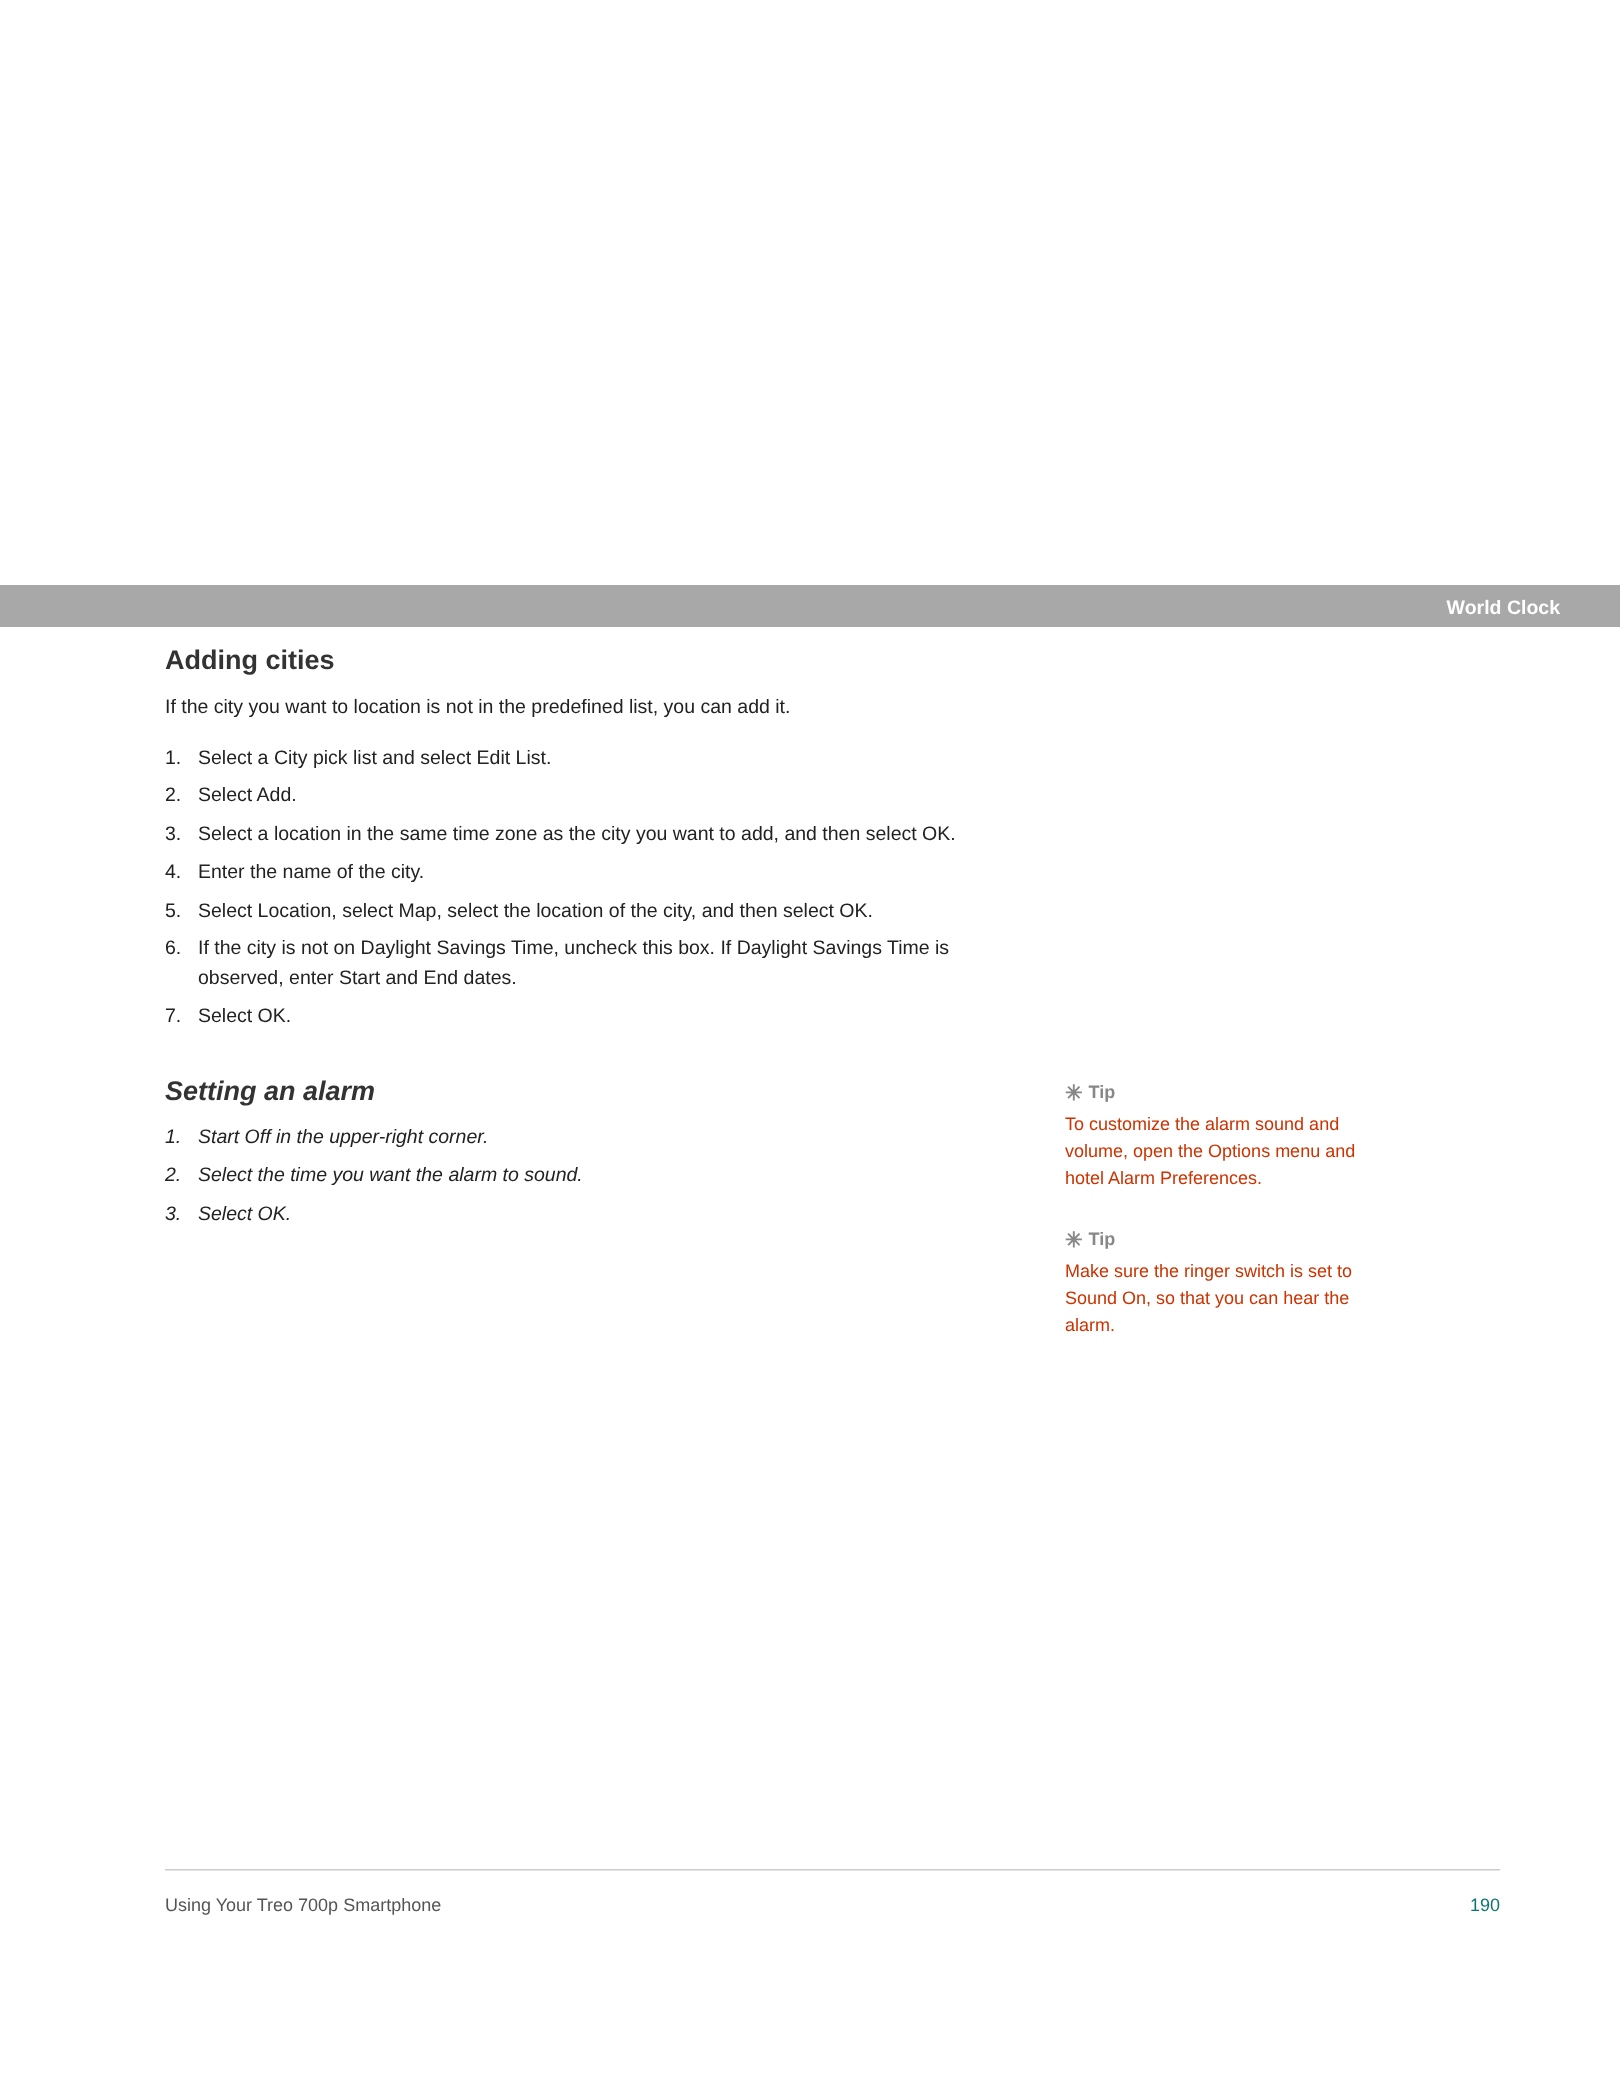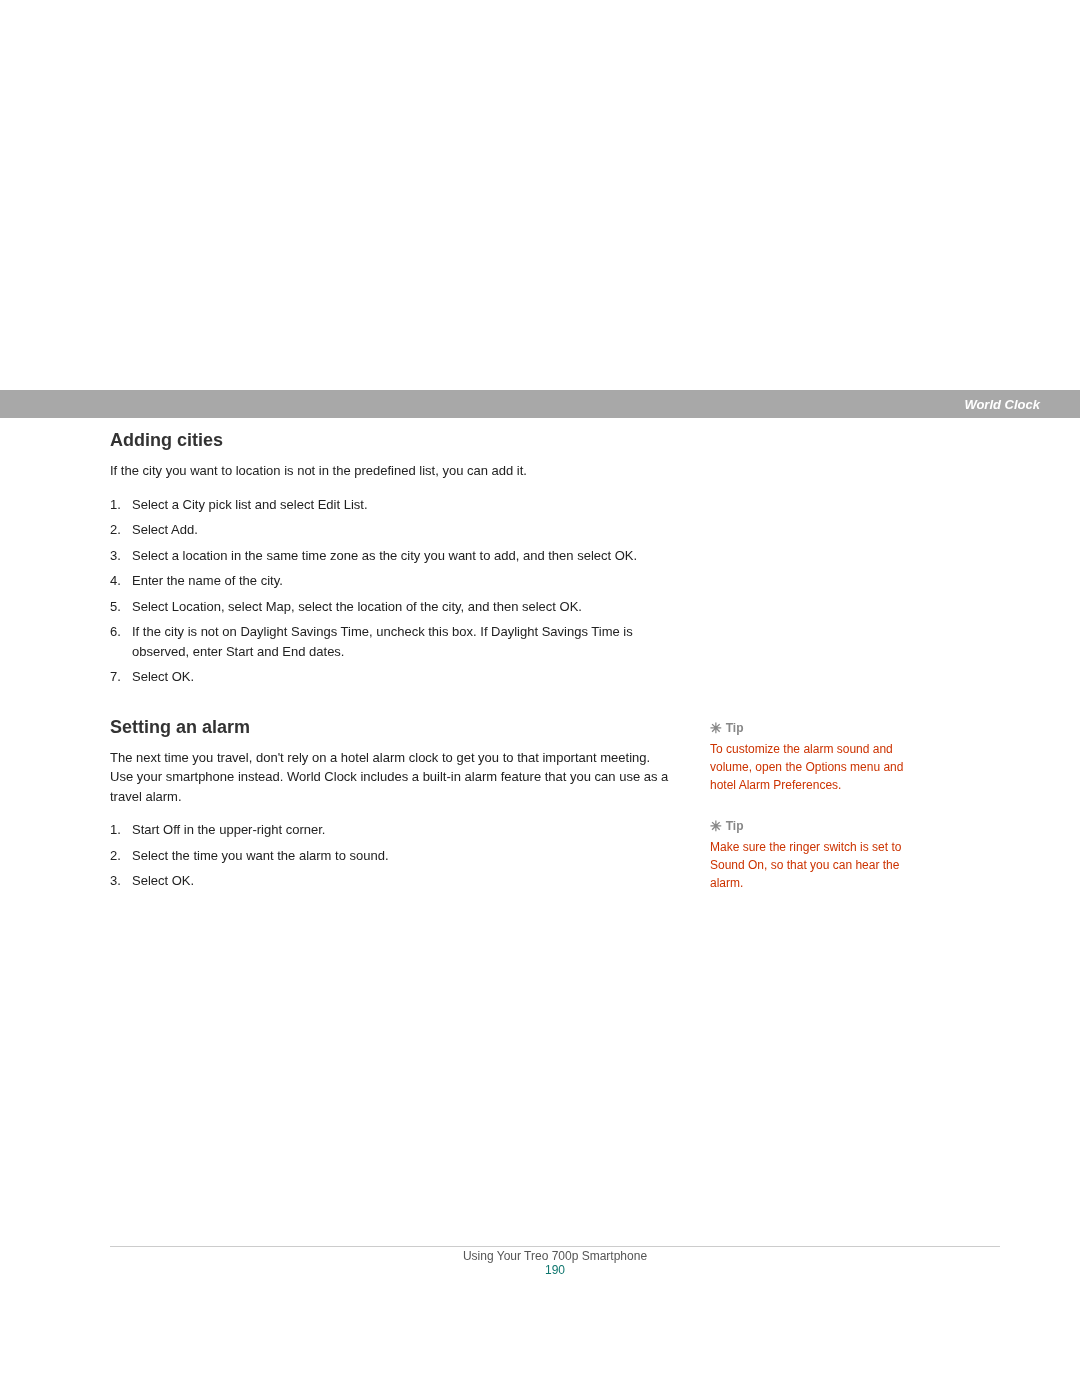--- a/index.html
+++ b/index.html
@@ -30,21 +30,20 @@
       position: absolute;
       top: 390px;
       left: 0;
       right: 0;
       height: 28px;
       background: #a8a8a8;
       display: flex;
       align-items: center;
       justify-content: flex-end;
       padding-right: 40px;
-      font-style: italic;
     }
 
     .header-bar-title {
       color: #ffffff;
       font-size: 13px;
       font-weight: bold;
     }
 
     
     .main-content {
@@ -110,20 +109,21 @@
       color: #222222;
     }
 
     .content-list li .list-text {
       flex: 1;
     }
 
     
     .section-alarm {
       margin-top: 20px;
+      font-style: italic;
     }
 
     
     .tip-block {
       margin-bottom: 24px;
     }
 
     .tip-label {
       font-size: 12px;
       color: #888888;
@@ -156,21 +156,20 @@
     }
 
     .footer-content {
       position: absolute;
       bottom: 120px;
       left: 110px;
       right: 80px;
       display: flex;
       justify-content: space-between;
       align-items: center;
-      flex-direction: column;
     }
 
     .footer-left {
       font-size: 12px;
       color: #555555;
     }
 
     .footer-right {
       font-size: 12px;
       color: #0f766e;
@@ -220,21 +219,20 @@
           </li>
           <li>
             <span class="list-num">7.</span>
             <span class="list-text">Select OK.</span>
           </li>
         </ol>
       </div>
 
       <div class="section-alarm">
         <h2 class="section-heading">Setting an alarm</h2>
-        <p class="section-intro">The next time you travel, don't rely on a hotel alarm clock to get you to that important meeting. Use your smartphone instead. World Clock includes a built-in alarm feature that you can use as a travel alarm.</p>
 
         <ol class="content-list">
           <li>
             <span class="list-num">1.</span>
             <span class="list-text">Start Off in the upper-right corner.</span>
           </li>
           <li>
             <span class="list-num">2.</span>
             <span class="list-text">Select the time you want the alarm to sound.</span>
           </li>

